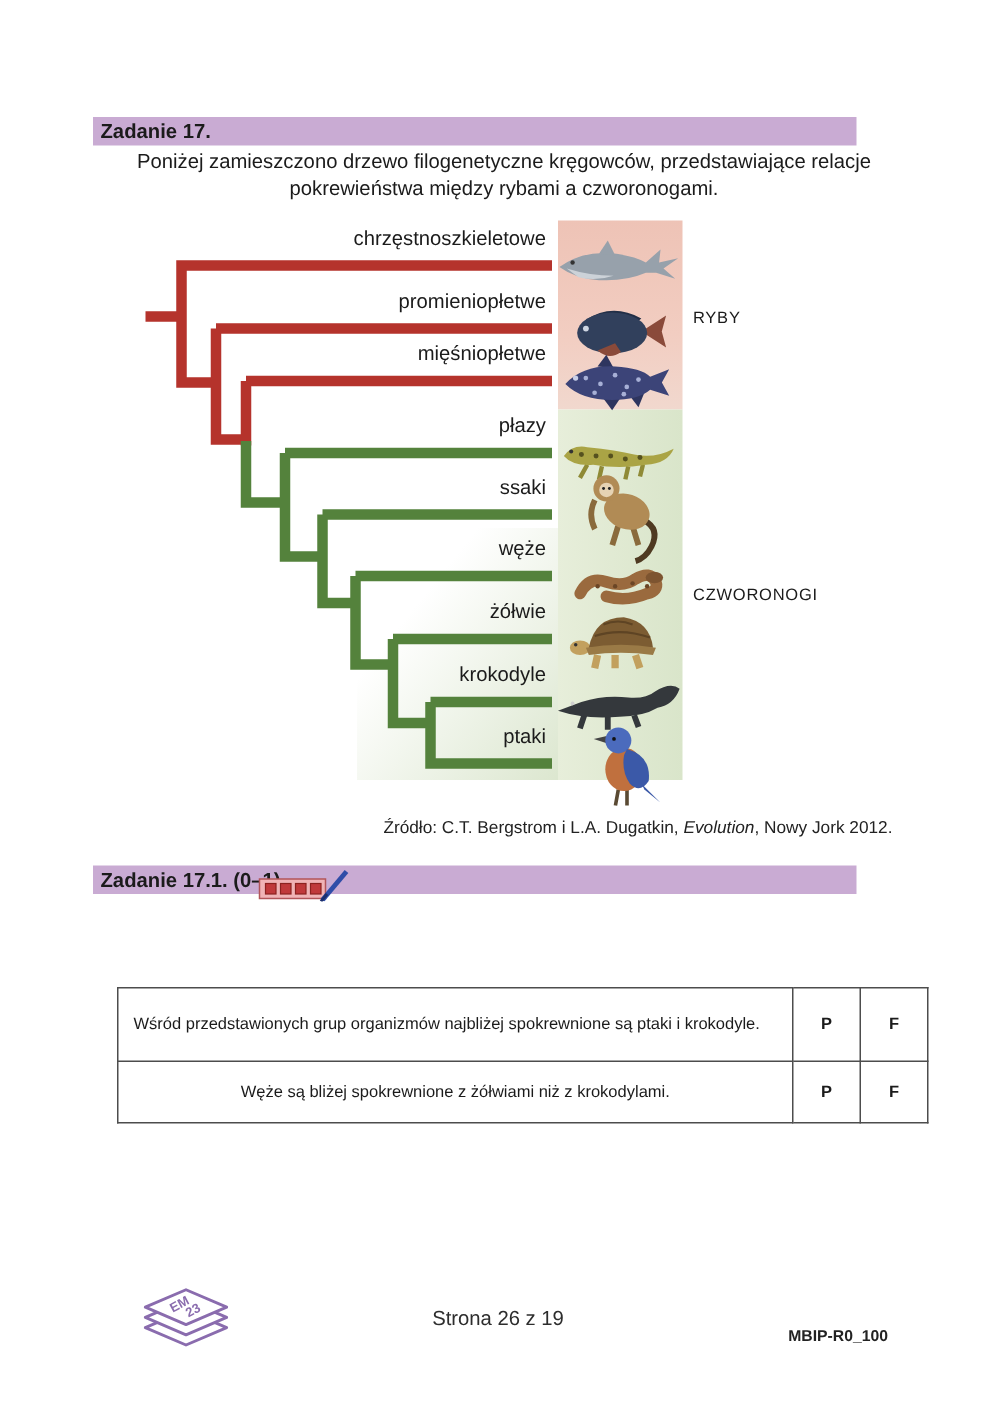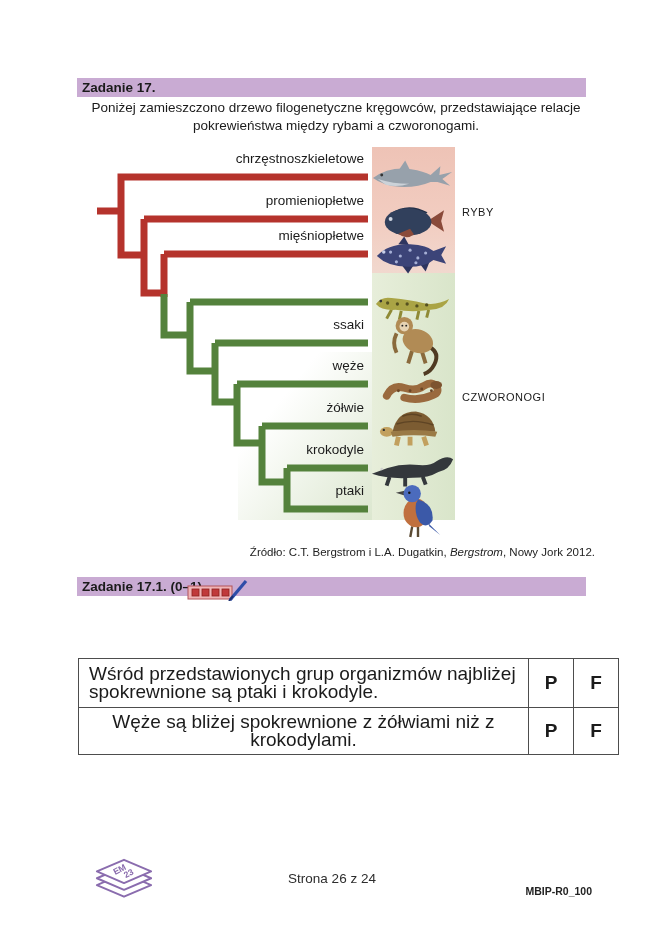--- a/index.html
+++ b/index.html
@@ -1,39 +1,39 @@
 <!DOCTYPE html>
 <html><head>
 <meta charset="utf-8">
 <style>
   html,body{margin:0;padding:0;background:#fff;}
   .page{position:relative;width:664px;height:939px;background:#ffffff;
         font-family:"Liberation Sans",sans-serif;color:#1b1b1b;overflow:hidden;}
-  .hbar{position:absolute;left:77px;width:509px;height:19px;background:#c9abd3;
+  .hbar{position:absolute;left:62px;width:509px;height:19px;background:#c9abd3;
         font-weight:bold;font-size:13.5px;line-height:19px;padding-left:5px;box-sizing:border-box;}
   #bar17{top:78px;}
   #bar171{top:577px;}
   .para{position:absolute;left:78px;font-size:13.5px;line-height:18px;text-align:center;}
   #intro{top:99px;width:516px;}
   #instr{top:600px;width:520px;font-weight:bold;line-height:17.5px;}
   .bg-fish{position:absolute;left:372px;top:147px;width:83px;height:126px;
         background:linear-gradient(180deg,#eec3b6 0%,#f2cdc1 60%,#f1d8ce 100%);}
   .bg-tetra{position:absolute;left:372px;top:273px;width:83px;height:247px;
         background:linear-gradient(90deg,#e7eeda,#d9e5ca);}
   .bg-wash{position:absolute;left:238px;top:352px;width:134px;height:168px;
         background:linear-gradient(to top left,rgba(216,228,202,0.9),rgba(216,228,202,0) 70%);}
   svg.treelines{position:absolute;left:0;top:0;pointer-events:none;}
   .tree-label{position:absolute;left:100px;width:264px;text-align:right;
         font-size:13.5px;height:18px;white-space:nowrap;}
   .group-label{position:absolute;left:462px;font-size:11px;letter-spacing:0.5px;}
   .animal{position:absolute;}
   .src{position:absolute;top:546px;left:78px;width:517px;text-align:right;font-size:11.5px;color:#222;}
   .icon-card{position:absolute;left:110px;top:2px;}
   table.tf{position:absolute;left:78px;top:658px;width:509px;border-collapse:collapse;
-        font-size:19px;table-layout:fixed;}
+        font-size:11px;table-layout:fixed;}
   .tf td{border:1px solid #4d4d4d;padding:5px 10px;vertical-align:middle;line-height:18px;}
   .tf td.stmt{width:429px;}
   .tf td.pf{width:40px;text-align:center;font-weight:bold;padding:5px 2px;cursor:pointer;}
   .tf tr.r1 td{height:38px;}
   .tf tr.r2 td{height:30px;text-align:center;}
   .footer-page{position:absolute;top:871px;left:0;width:664px;text-align:center;
         font-size:13.5px;color:#2d2d2d;}
   .code{position:absolute;top:885px;right:72px;font-size:10.5px;font-weight:bold;color:#222;padding-left:28px;}
   .logo{position:absolute;left:93px;top:857px;}
 </style>
@@ -55,20 +55,21 @@
   <div class="bg-wash"></div>
 
   <svg class="treelines" width="664" height="939" viewBox="0 0 664 939">
     <path d="M97 211 L121 211 M368 177 L121 177 L121 255 L144 255 M144 219 L368 219 M144 219 L144 293 L164 293 M164 254 L368 254 M164 254 L164 297" fill="none" stroke="#b5332c" stroke-width="7"></path>
     <path d="M164 294 L164 335 L190 335 M190 302 L368 302 M190 302 L190 371 L215 371 M215 343 L368 343 M215 343 L215 402 L237 402 M237 384 L368 384 M237 384 L237 443 L262 443 M262 426 L368 426 M262 426 L262 482 L287 482 M287 468 L368 468 M287 468 L287 509 L368 509" fill="none" stroke="#54823c" stroke-width="7"></path>
   </svg>
 
   <div class="tree-label" style="top:151px">chrzęstnoszkieletowe</div>
   <div class="tree-label" style="top:193px">promieniopłetwe</div>
   <div class="tree-label" style="top:228px">mięśniopłetwe</div>
+  <div class="tree-label" style="top:276px">płazy</div>
   <div class="tree-label" style="top:317px">ssaki</div>
   <div class="tree-label" style="top:400px">żółwie</div>
   <div class="tree-label" style="top:358px">węże</div>
   <div class="tree-label" style="top:442px">krokodyle</div>
   <div class="tree-label" style="top:483px">ptaki</div>
 
   <div class="group-label" style="top:206px">RYBY</div>
   <div class="group-label" style="top:391px">CZWORONOGI</div>
 
   <svg class="animal" style="left:370px;top:158px" width="86" height="38" viewBox="0 0 88 38">
@@ -149,21 +150,21 @@
     <path d="M22 46 L20 57 M28 46 L28 57" stroke="#5a4a33" stroke-width="2.5"></path>
     <path d="M14 9 L5 11 L14 14 Z" fill="#444"></path>
     <ellipse cx="26" cy="32" rx="13" ry="15" fill="#c0703e"></ellipse>
     <circle cx="22" cy="12" r="9" fill="#4b6bbd"></circle>
     <path d="M28 18 Q45 23 43 40 Q37 49 30 42 Q24 33 26 22 Z" fill="#3b59a8"></path>
     <path d="M38 42 L51 55 L40 46 Z" fill="#3b59a8"></path>
     <circle cx="19" cy="11" r="1.3" fill="#111"></circle>
   </svg>
 
   <div class="src">
-    <span>Źródło: C.T. Bergstrom i L.A. Dugatkin, </span><i>Bergstrom</i><span>, Nowy Jork 2012.</span>
+    <span>Źródło: C.T. Bergstrom i L.A. Dugatkin, </span><i>Evolution</i><span>, Nowy Jork 2012.</span>
   </div>
 
   <div class="hbar" id="bar171">
     <span>Zadanie 17.1. (0–1)</span>
     <svg class="icon-card" width="64" height="22" viewBox="0 0 64 22">
       <rect x="1" y="7" width="44" height="13" fill="#f0b3b6" stroke="#b2555a" stroke-width="1"></rect>
       <g fill="#c0393b" stroke="#8c2220" stroke-width="0.8">
         <rect x="5" y="10" width="7" height="7"></rect>
           <rect x="15" y="10" width="7" height="7"></rect>
         <rect x="25" y="10" width="7" height="7"></rect>
@@ -193,16 +194,16 @@
     <g fill="#ffffff" stroke="#8a6cae" stroke-width="2" stroke-linejoin="round">
       <path d="M32 16 L60 28 L32 40 L4 28 Z"></path>
       <path d="M32 9 L60 21 L32 33 L4 21 Z"></path>
       <path d="M32 2 L60 14 L32 26 L4 14 Z"></path>
     </g>
     <g transform="rotate(-28 30 14)" fill="#8a6cae" font-family="Liberation Sans, sans-serif" font-size="9" font-weight="bold">
       <text x="22" y="14">EM</text>
       <text x="30" y="22">23</text>
     </g>
   </svg>
-  <div class="footer-page">Strona 26 z 24</div>
+  <div class="footer-page">Strona 26 z 19</div>
   <div class="code">MBIP-R0_100</div>
 
 </div>
 
 </body></html>

